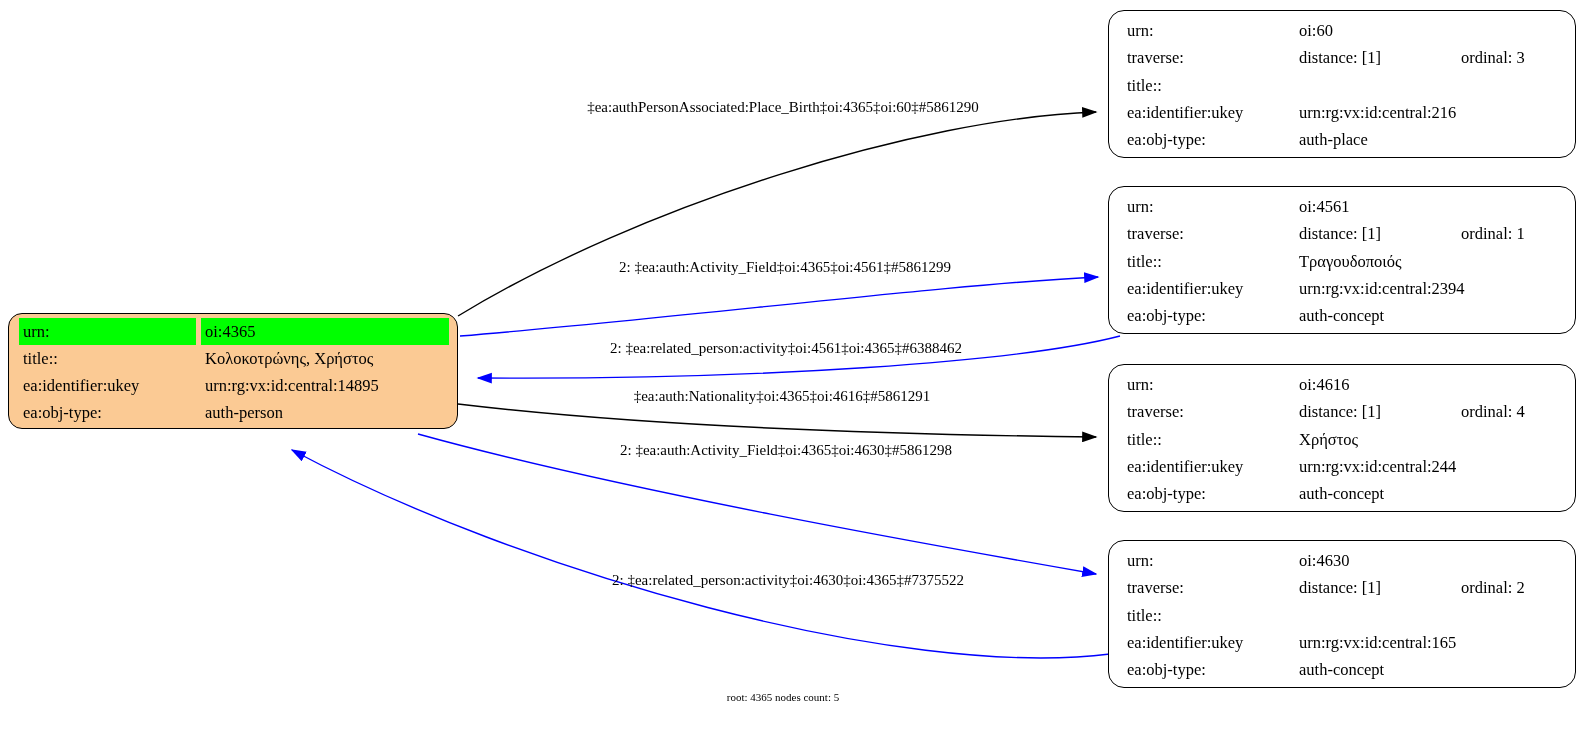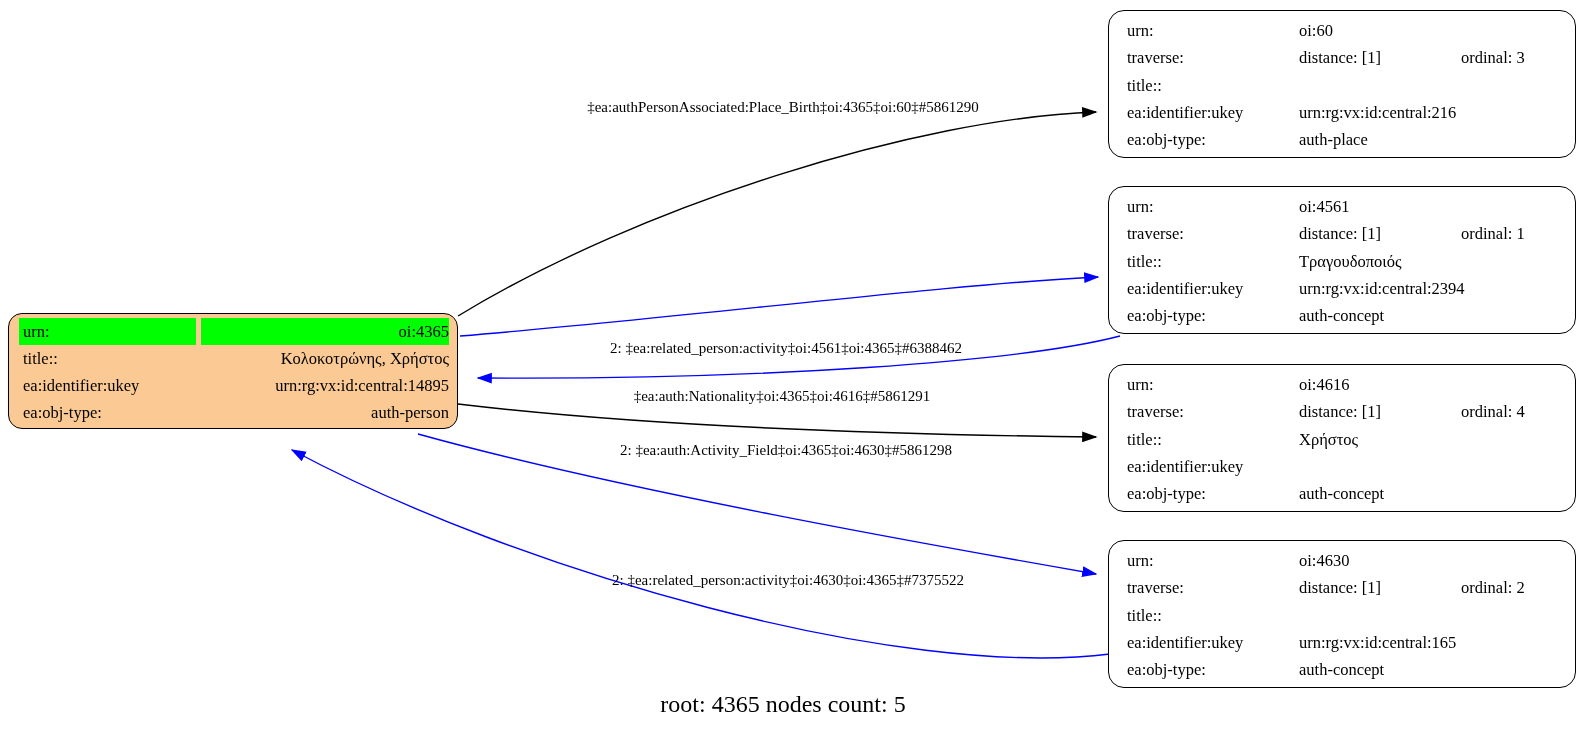--- a/index.html
+++ b/index.html
@@ -11,42 +11,42 @@
   svg.edges { position:absolute; left:0; top:0; width:1584px; height:732px; }
 
   
   .person-node {
     position:absolute; left:8px; top:313px; width:450px; height:116px;
     background:#fbca94; border:1.4px solid #000; border-radius:14px;
     box-sizing:border-box; padding:4px 8px 0 10px; font-size:16.5px;
   }
   .prow { display:flex; line-height:27px; white-space:nowrap; }
   .plabel { width:173px; padding-left:4px; margin-right:5px; flex:0 0 auto; }
-  .pvalue { flex:1 1 auto; padding-left:4px;text-align:right; }
+  .pvalue { flex:1 1 auto; padding-left:4px; }
   .green { background:#00ff00; }
 
   
   .rec-node {
     position:absolute; left:1108px; width:468px; height:148px;
     background:#ffffff; border:1.4px solid #000; border-radius:16px;
     box-sizing:border-box; padding:6px 10px 0 18px; font-size:16.5px;
   }
   .rrow { display:flex; line-height:27.3px; white-space:nowrap; }
   .rlabel { width:172px; flex:0 0 auto; }
   .rvalue { flex:1 1 auto; display:flex; }
   .rdist  { width:162px; flex:0 0 auto; }
 
   
   .edge-label {
     position:absolute; transform:translateX(-50%); white-space:nowrap;
     font-size:15px; line-height:20px;
   }
   .caption {
     position:absolute; transform:translateX(-50%); white-space:nowrap;
-    font-size:24px;
+    font-size:11px;
   }
 </style>
 </head>
 <body>
 
 <div id="canvas">
 
   <svg class="edges" viewBox="0 0 1584 732">
     <defs>
       <marker id="arrow-black" viewBox="0 0 10 7" refX="9" refY="3.5" markerWidth="11" markerHeight="8" orient="auto">
@@ -145,20 +145,21 @@
         <span class="rdist">distance: [1]</span>
         <span>ordinal: 4</span>
       </span>
     </div>
     <div class="rrow">
       <span class="rlabel">title::</span>
       <span class="rvalue">Χρήστος</span>
     </div>
     <div class="rrow">
       <span class="rlabel">ea:identifier:ukey</span>
+      <span class="rvalue">urn:rg:vx:id:central:244</span>
     </div>
     <div class="rrow">
       <span class="rlabel">ea:obj-type:</span>
       <span class="rvalue">auth-concept</span>
     </div>
   </div>
 
   <div class="rec-node" style="top:540px">
     <div class="rrow">
       <span class="rlabel">urn:</span>
@@ -178,20 +179,21 @@
       <span class="rlabel">ea:identifier:ukey</span>
       <span class="rvalue">urn:rg:vx:id:central:165</span>
     </div>
     <div class="rrow">
       <span class="rlabel">ea:obj-type:</span>
       <span class="rvalue">auth-concept</span>
     </div>
   </div>
 
   <div class="edge-label" style="left:783px; top:97px">‡ea:authPersonAssociated:Place_Birth‡oi:4365‡oi:60‡#5861290</div>
+  <div class="edge-label" style="left:785px; top:257px">2: ‡ea:auth:Activity_Field‡oi:4365‡oi:4561‡#5861299</div>
   <div class="edge-label" style="left:786px; top:338px">2: ‡ea:related_person:activity‡oi:4561‡oi:4365‡#6388462</div>
   <div class="edge-label" style="left:782px; top:386px">‡ea:auth:Nationality‡oi:4365‡oi:4616‡#5861291</div>
   <div class="edge-label" style="left:786px; top:440px">2: ‡ea:auth:Activity_Field‡oi:4365‡oi:4630‡#5861298</div>
   <div class="edge-label" style="left:788px; top:570px">2: ‡ea:related_person:activity‡oi:4630‡oi:4365‡#7375522</div>
 
   <div class="caption" style="left:783px; top:691px">root: 4365 nodes count: 5</div>
 
 </div>
 
 </body></html>

